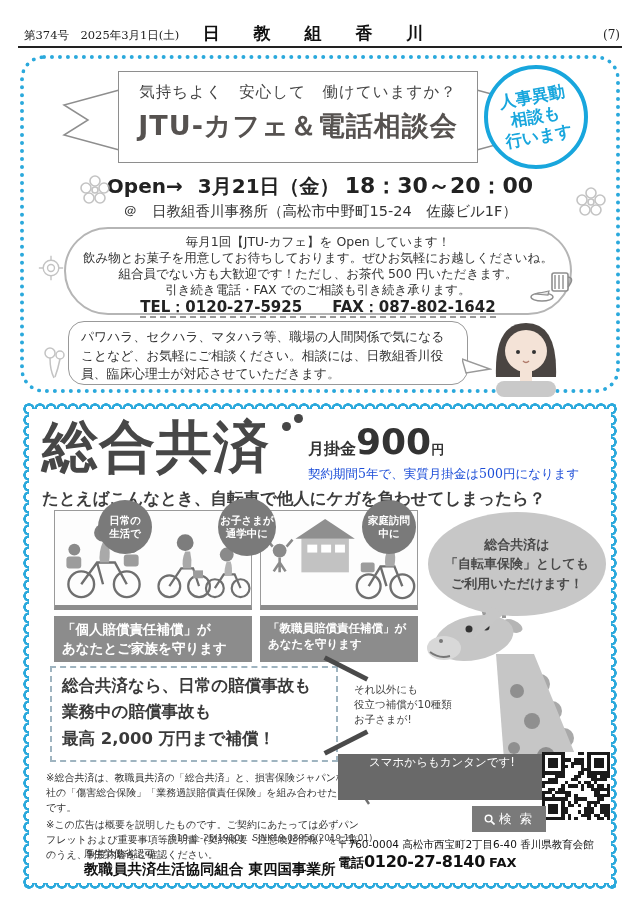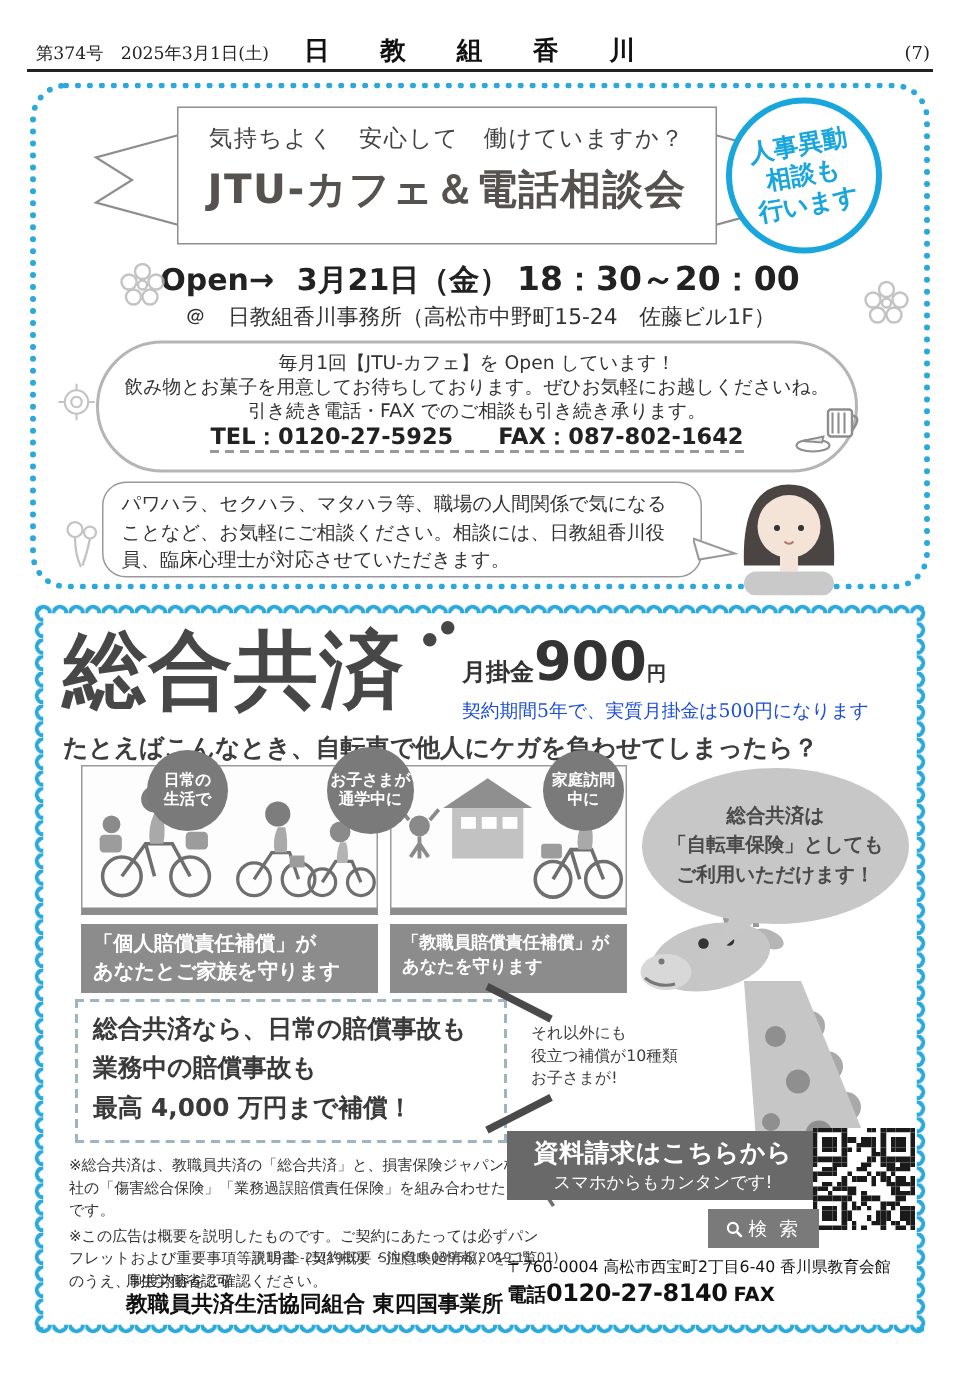--- a/index.html
+++ b/index.html
@@ -129,20 +129,21 @@
     <div class="abs open-row">
       <span class="open-lbl">Open→</span>
       <span class="open-date">3月21日（金）</span>
       <span class="open-time">18：30～20：00</span>
     </div>
     <div class="abs venue-row">＠　日教組香川事務所（高松市中野町15-24　佐藤ビル1F）</div>
 
     <div class="abs infobox">
       <div>毎月1回【JTU-カフェ】を Open しています！</div>
       <div>飲み物とお菓子を用意してお待ちしております。ぜひお気軽にお越しくださいね。</div>
+      <div>組合員でない方も大歓迎です！ただし、お茶代 500 円いただきます。</div>
       <div>引き続き電話・FAX でのご相談も引き続き承ります。</div>
       <span class="telfax">TEL：0120-27-5925　　FAX：087-802-1642</span>
     </div>
 
     <svg class="abs" style="left:506px;top:208px;" width="46" height="40" viewBox="0 0 46 40">
       <rect x="22" y="6" width="16" height="18" rx="2" fill="#fff" stroke="#8e8e8e" stroke-width="1.6"></rect>
       <path d="M25 8 v14 M29 8 v14 M33 8 v14" stroke="#8e8e8e" stroke-width="1.4"></path>
       <path d="M38 10 q7 1 0 10" fill="none" stroke="#8e8e8e" stroke-width="1.6"></path>
       <ellipse cx="12" cy="30" rx="11" ry="4" fill="#fff" stroke="#8e8e8e" stroke-width="1.4"></ellipse>
       <path d="M5 27 L19 24 L18 28 Z" fill="#e8e8e8" stroke="#8e8e8e" stroke-width="1.2"></path>
@@ -308,42 +309,41 @@
       <ellipse cx="62" cy="42" rx="40" ry="22" fill="#c6c6c6" transform="rotate(-12 62 42)"></ellipse>
       <ellipse cx="32" cy="52" rx="17" ry="12" fill="#d8d8d8"></ellipse>
       <path d="M18 56 q9 7 20 4" stroke="#777" stroke-width="2" fill="none"></path>
       <circle cx="57" cy="33" r="3.5" fill="#333"></circle>
         <circle cx="74" cy="31" r="3.5" fill="#333"></circle>
       <circle cx="29" cy="45" r="2" fill="#777"></circle>
     </svg>
 
     <div class="abs hibox pre">総合共済なら、日常の賠償事故も
 業務中の賠償事故も
-最高 4,000 万円まで補償！</div>
+最高 2,000 万円まで補償！</div>
     <div class="abs tick" style="left:302px;top:266px;transform:rotate(27deg);"></div>
     <div class="abs tick" style="left:302px;top:340px;transform:rotate(-27deg);"></div>
     <div class="abs extra pre">それ以外にも
 役立つ補償が10種類
 お子さまが!</div>
 
     <svg class="abs" style="left:330px;top:376px;" width="26" height="30" viewBox="0 0 26 30">
       <path d="M10 8 q2 -6 7 -3 q5 3 -6 11 q-11 -8 -7 -11 q4 -3 6 3 z" fill="#8f8f8f"></path>
       <path d="M11 16 q4 6 8 12" stroke="#6f6f6f" stroke-width="2.4" fill="none"></path>
     </svg>
 
     <div class="abs disc">
       <p>※総合共済は、教職員共済の「総合共済」と、損害保険ジャパン株式会社の「傷害総合保険」「業務過誤賠償責任保険」を組み合わせたものです。</p>
       <p>※この広告は概要を説明したものです。ご契約にあたっては必ずパンフレットおよび重要事項等説明書（契約概要・注意喚起情報）をご覧のうえ、制度内容をご確認ください。</p>
     </div>
     <div class="abs codes">承19-企-25(1910)　SJNK19-08956(2019.11.01)</div>
     <div class="abs approval">厚生労働省認可</div>
     <div class="abs org">教職員共済生活協同組合 東四国事業所</div>
 
     <div class="abs cta">
-      <div class="cta-t">資料請求はこちらから</div>
       <div class="cta-s">スマホからもカンタンです!</div>
     </div>
     <div class="abs qr" id="qr">
         <div style="background: rgb(26, 26, 26);"></div>
         <div style="background: rgb(26, 26, 26);"></div>
         <div style="background: rgb(26, 26, 26);"></div>
         <div style="background: rgb(26, 26, 26);"></div>
         <div style="background: rgb(26, 26, 26);"></div>
         <div style="background: rgb(26, 26, 26);"></div>
         <div style="background: rgb(26, 26, 26);"></div>

